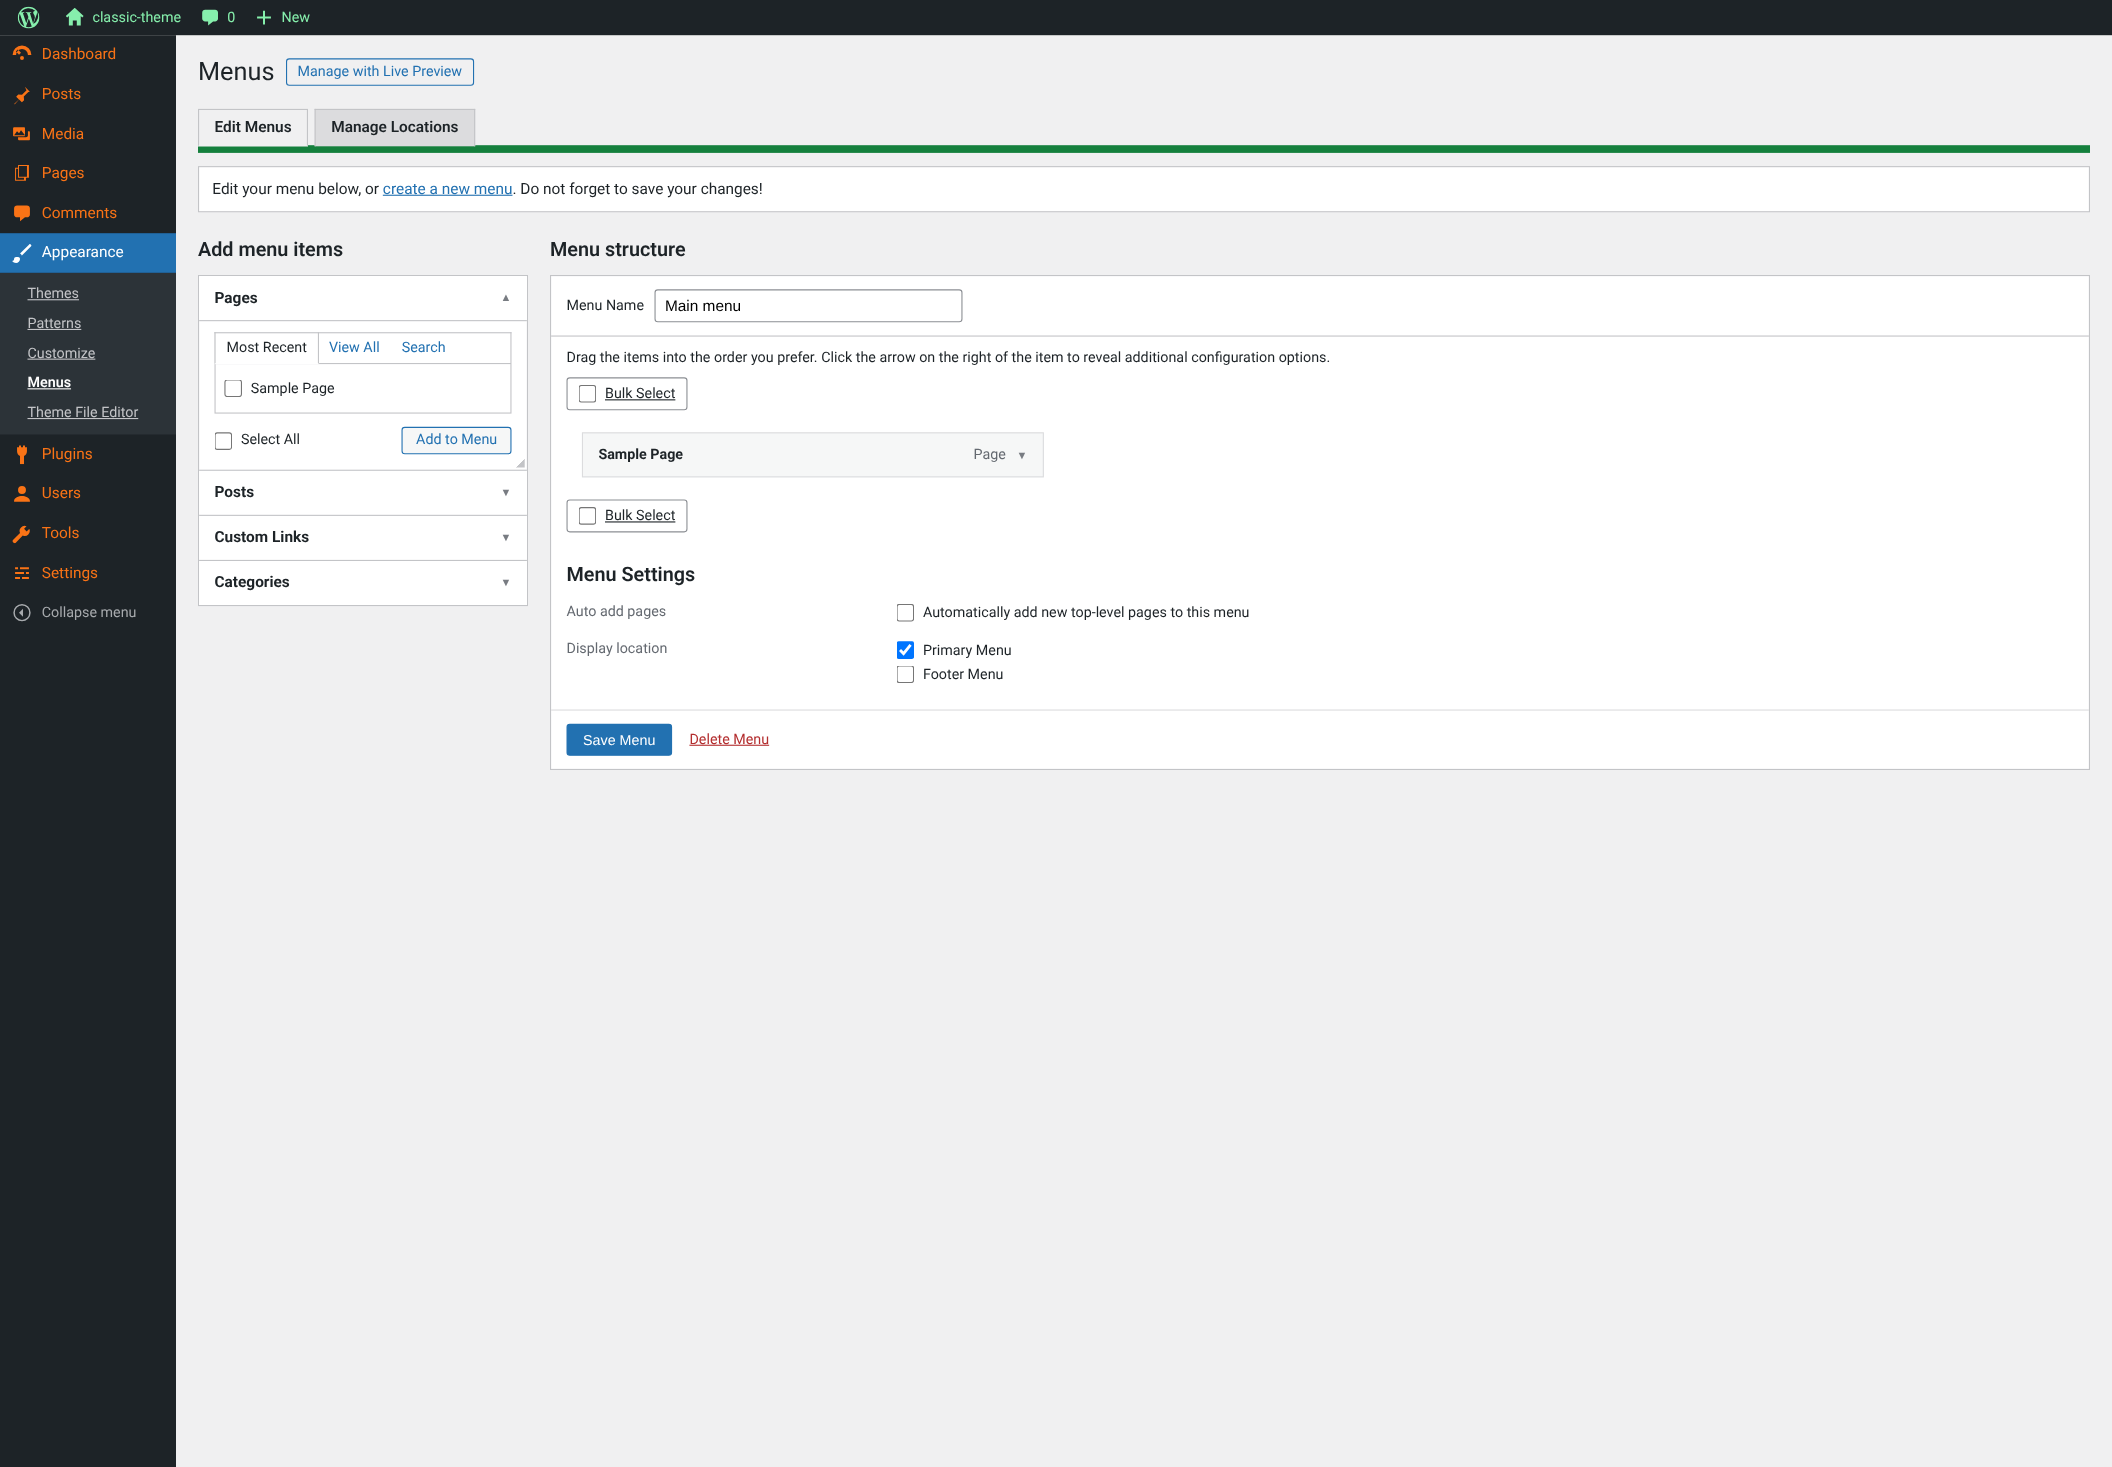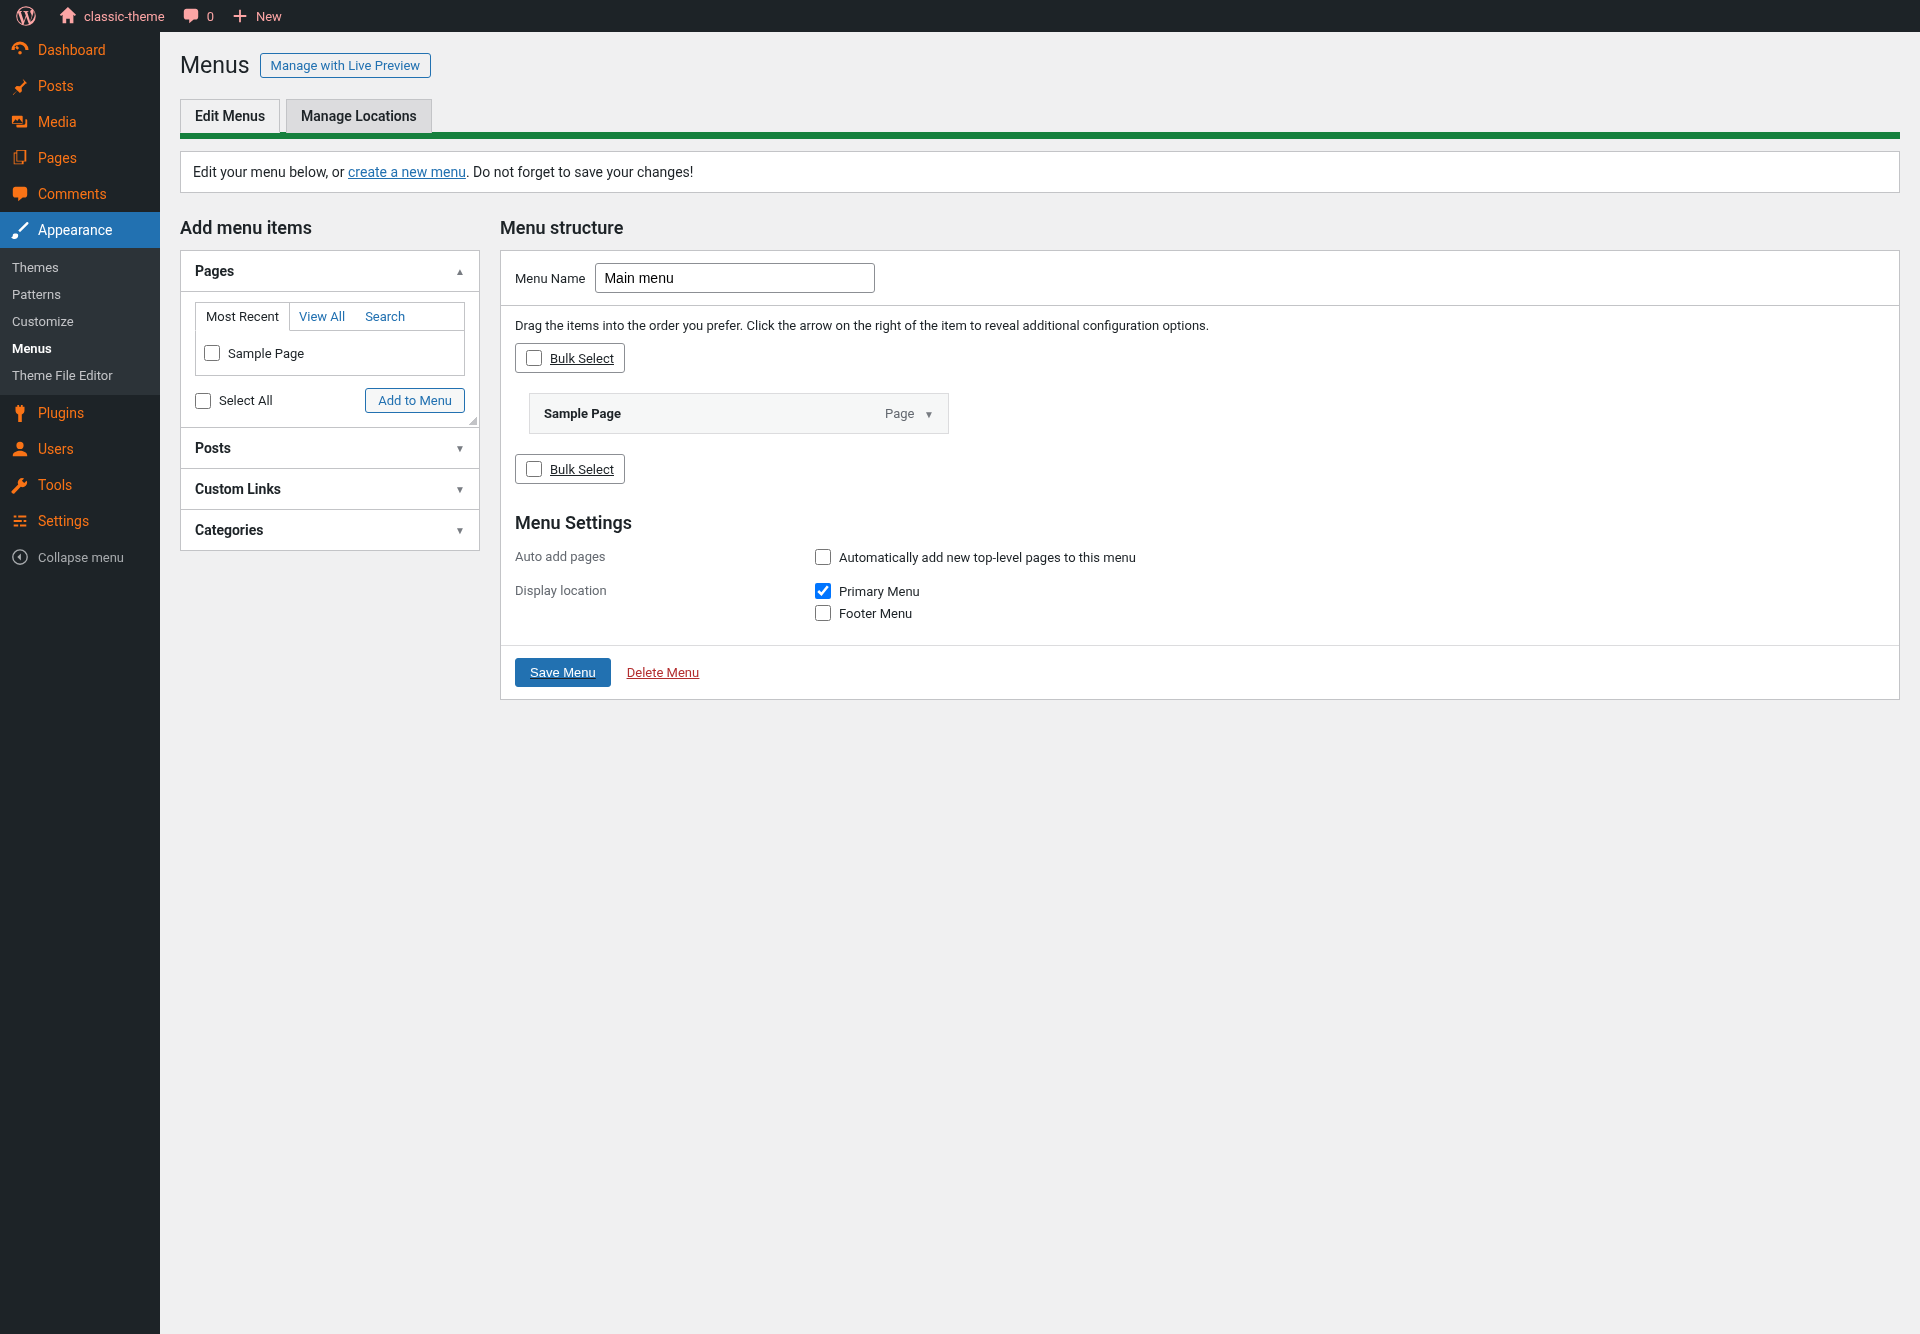--- a/index.html
+++ b/index.html
@@ -1,27 +1,27 @@
 <!DOCTYPE html>
 <html><head>
 <meta charset="utf-8">
 <style>
 * { box-sizing: border-box; margin: 0; padding: 0; }
 body { font-family: -apple-system, BlinkMacSystemFont, "Segoe UI", Roboto, sans-serif; font-size: 13px; color: #1d2327; background: #f0f0f1; }
 .adminbar { height: 32px; background: #1d2327; color: #c3c4c7; display: flex; align-items: center; padding: 0 8px; font-size: 13px; }
-.adminbar-item { display: flex; align-items: center; padding: 0 8px; height: 32px; cursor: pointer; color: #fca5a5; }
+.adminbar-item { display: flex; align-items: center; padding: 0 8px; height: 32px; cursor: pointer; color: #86efac; }
 .adminbar-icon { width: 20px; height: 20px; margin-right: 6px; display: inline-flex; align-items: center; justify-content: center; }
 .wrap { display: flex; min-height: calc(100vh - 32px); }
 .sidebar { width: 160px; background: #1d2327; color: #f0f0f1; padding: 0; flex-shrink: 0; }
 .side-item { display: flex; align-items: center; padding: 8px 8px 8px 10px; color: #f97316; cursor: pointer; font-size: 14px; position: relative; }
 .side-item.current { background: #2271b1; color: #fff; }
 .side-item.current::after { content: ""; position: absolute; right: -8px; top: 50%; transform: translateY(-50%); border: 8px solid transparent; border-right-color: #f0f0f1; }
 .side-icon { width: 20px; height: 20px; margin-right: 8px; display: inline-flex; align-items: center; justify-content: center; }
 .submenu { background: #2c3338; padding: 6px 0; }
-.sub-item { padding: 6px 12px; color: #c3c4c7; cursor: pointer; font-size: 13px; }
+.sub-item { padding: 6px 25px; color: #c3c4c7; cursor: pointer; font-size: 13px; text-decoration: underline; }
 .sub-item.current { color: #fff; font-weight: 600; }
 .collapse-item { display: flex; align-items: center; padding: 8px 10px; color: #a7aaad; cursor: pointer; font-size: 13px; }
 .main { flex: 1; padding: 10px 20px 40px 20px; }
 .page-header { display: flex; align-items: center; margin: 10px 0 14px; }
 h1 { font-size: 23px; font-weight: 400; margin-right: 10px; }
 .header-action { border: 1px solid #2271b1; color: #2271b1; padding: 4px 10px; border-radius: 3px; font-size: 13px; cursor: pointer; }
 .notice { background: #fff; border: 1px solid #c3c4c7; border-left: 4px solid #00a32a; padding: 12px; margin: 5px 0 15px; }
 .tabs { border-bottom: 7px solid #15803d; display: flex; margin-top: 20px; }
 .tab { padding: 8px 14px; border: 1px solid #c3c4c7; border-bottom: none; background: #dcdcde; margin-right: 6px; cursor: pointer; font-weight: 600; font-size: 14px; margin-bottom: -1px; }
 .tab.active { background: #f0f0f1; border-bottom: 1px solid #f0f0f1; }
@@ -47,21 +47,21 @@
 .structure-head { padding: 12px 14px; border-bottom: 1px solid #c3c4c7; display: flex; align-items: center; gap: 10px; font-size: 13px; }
 .text-input { border: 1px solid #8c8f94; padding: 4px 8px; width: 280px; height: 30px; font-size: 14px; border-radius: 3px; }
 .body-pad { padding: 12px 14px; font-size: 13px; }
 .bulk { border: 1px solid #8c8f94; display: inline-flex; align-items: flex-end; gap: 8px; padding: 6px 10px; border-radius: 3px; margin: 10px 0; cursor: pointer; text-decoration: underline; }
 .menu-item { border: 1px solid #dcdcde; background: #f6f7f7; width: 420px; padding: 12px 14px; display: flex; justify-content: space-between; align-items: center; font-size: 13px; margin: 10px 0 10px 14px; cursor: pointer; }
 .item-type { color: #646970; }
 .settings-head { font-size: 18px; font-weight: 600; margin: 18px 0 10px; }
 .settings-row { display: flex; align-items: flex-start; padding: 6px 0; font-size: 13px; color: #646970; }
 .settings-label { width: 300px; }
 .opt { display: flex; align-items: center; gap: 8px; margin-bottom: 6px; color: #1d2327; }
-.footer-actions { border-top: 1px solid #dcdcde; padding: 12px 14px; display: flex; align-items: center; gap: 16px; text-decoration: underline; }
+.footer-actions { border-top: 1px solid #dcdcde; padding: 12px 14px; display: flex; align-items: center; gap: 16px; }
 .primary-btn { background: #2271b1; color: #fff; border: 1px solid #2271b1; padding: 6px 14px; border-radius: 3px; cursor: pointer; font-size: 13px; }
 .delete-link { color: #b32d2e; text-decoration: underline; cursor: pointer; }
 .triangle-down { font-size: 10px; color: #787c82; }
 .triangle-up { font-size: 10px; color: #787c82; }
 .resize-handle { position: relative; }
 .resize-handle::after { content: ""; position: absolute; right: 2px; bottom: 2px; width: 8px; height: 8px; background: linear-gradient(135deg, transparent 50%, #c3c4c7 50%); }
 </style>
 </head>
 <body>
 

